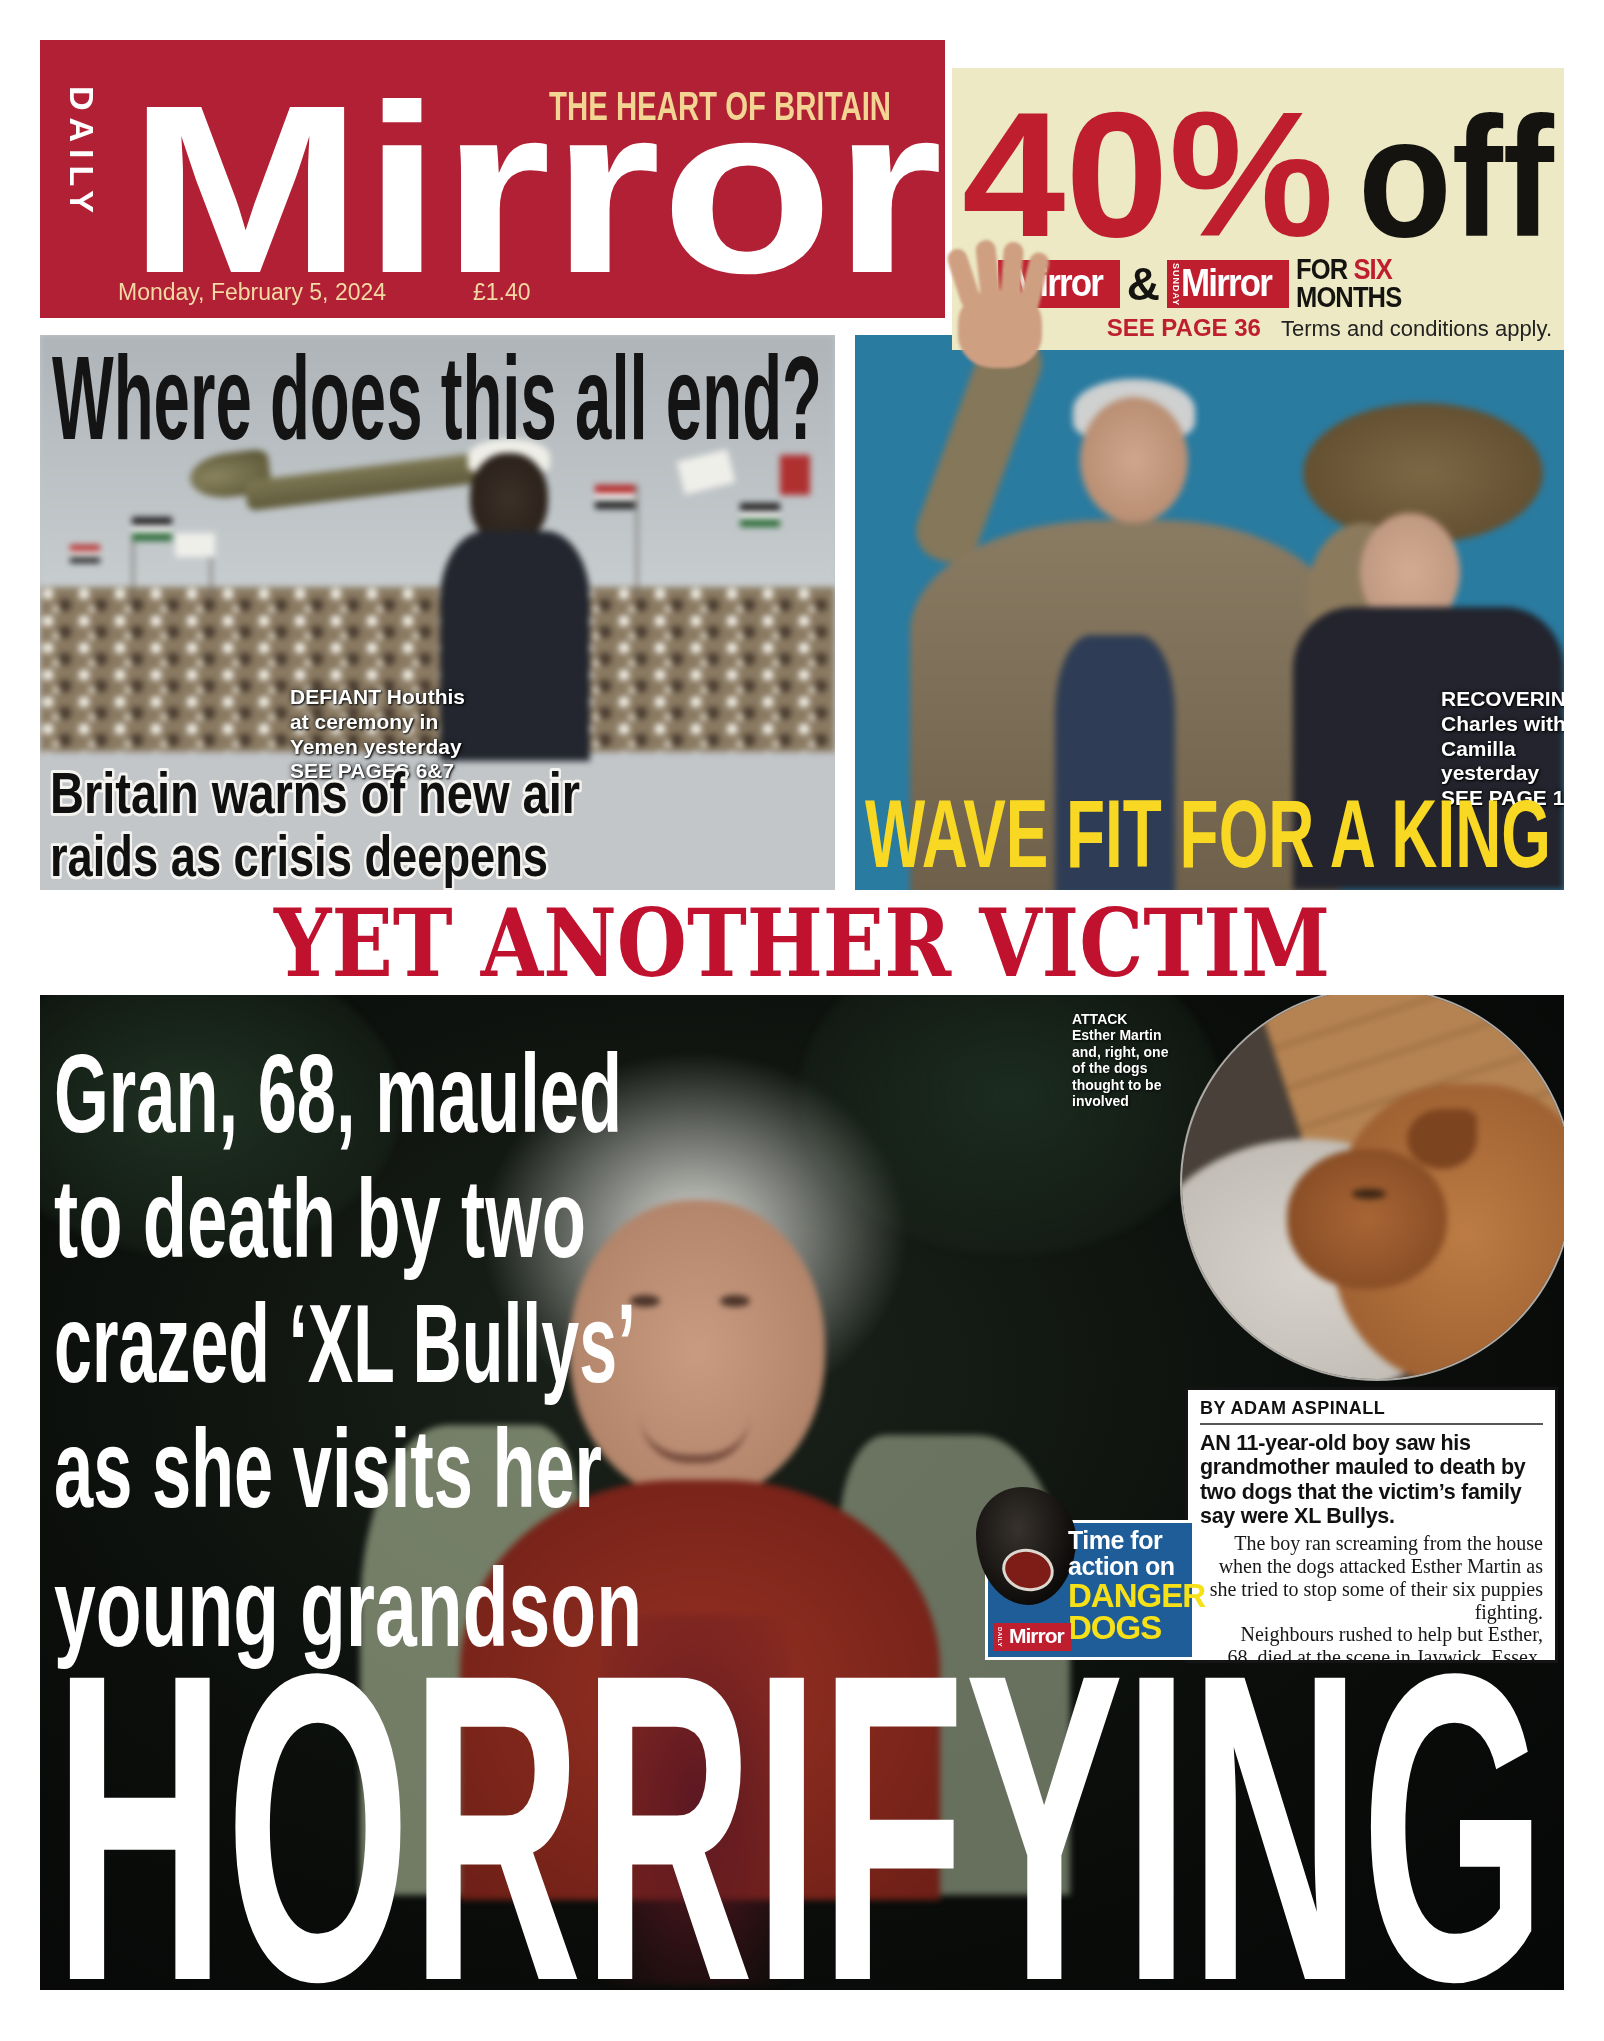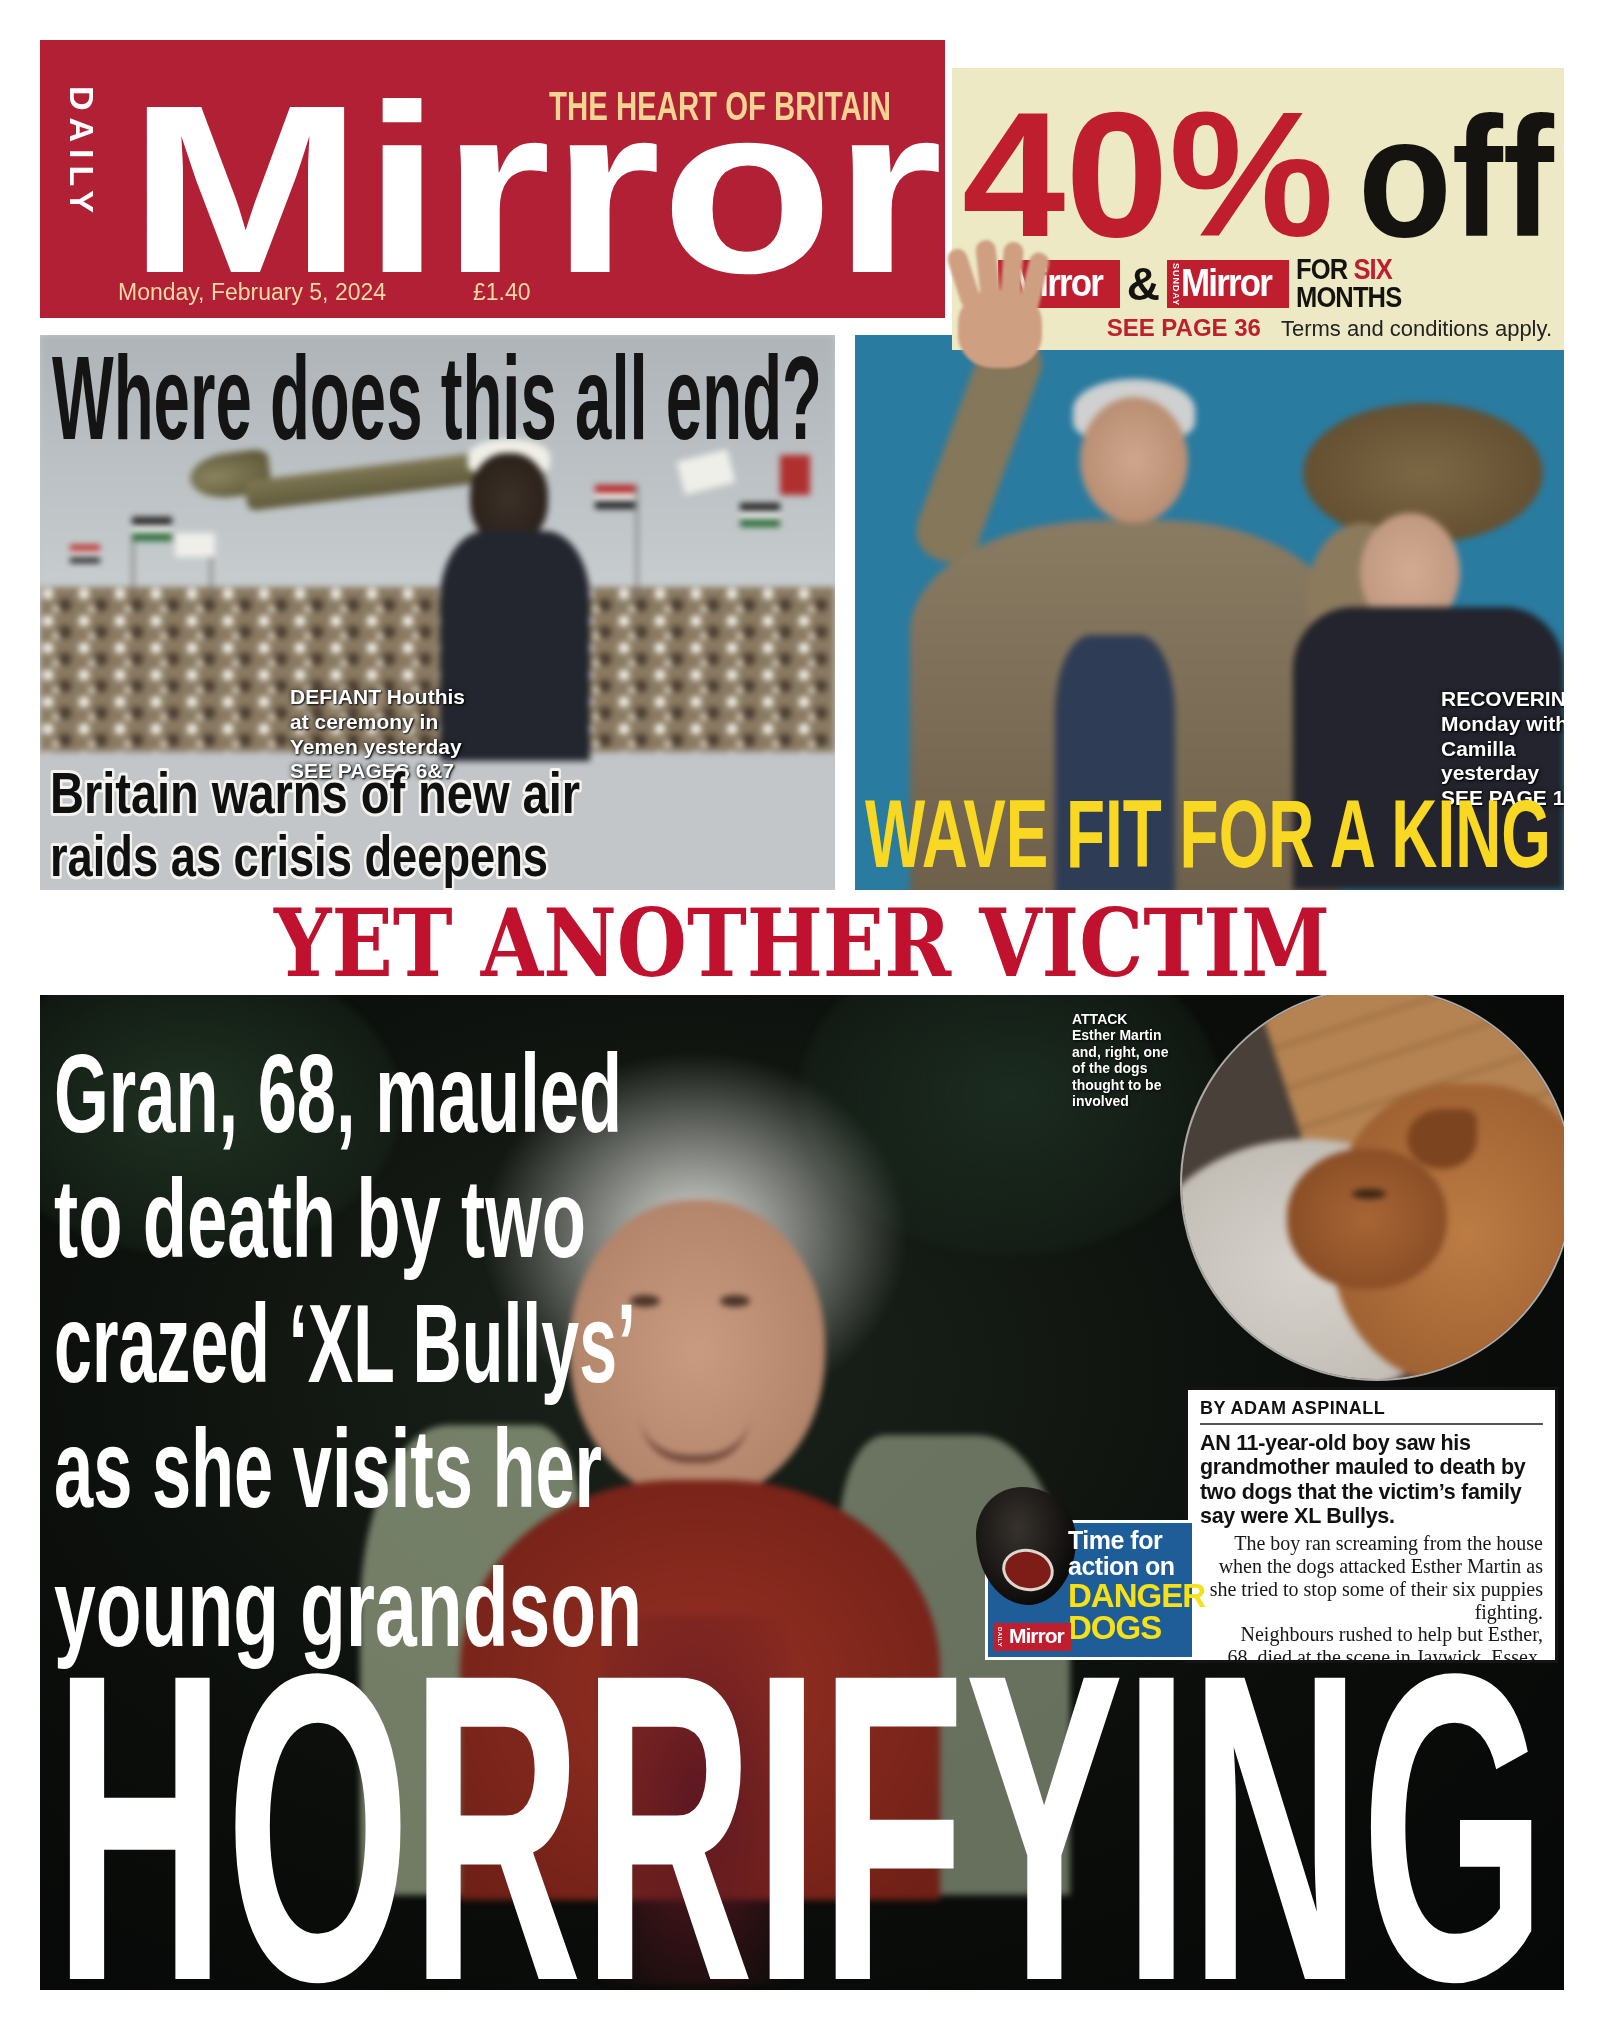--- a/index.html
+++ b/index.html
@@ -245,21 +245,21 @@
       <div class="charles-suit"></div>
       <div class="charles-hair"></div>
       <div class="charles-head"></div>
       <div class="camilla-hat"></div>
       <div class="camilla-fur"></div>
       <div class="camilla-face"></div>
       <div class="camilla-coat"></div>
     </div>
     <div class="photo-caption rp-caption">
       <div><b>RECOVERING</b></div>
-      <div>Monday with</div>
+      <div>Charles with</div>
       <div>Camilla</div>
       <div>yesterday</div>
       <div class="cap-see">SEE PAGE 13</div>
     </div>
     <svg class="rp-headline" width="695" height="102" viewBox="0 0 695 102">
       <text x="2" y="84" font-size="96" textLength="686" lengthAdjust="spacingAndGlyphs">WAVE FIT FOR A KING</text>
     </svg>
   </section>
 
   <div class="hand">

